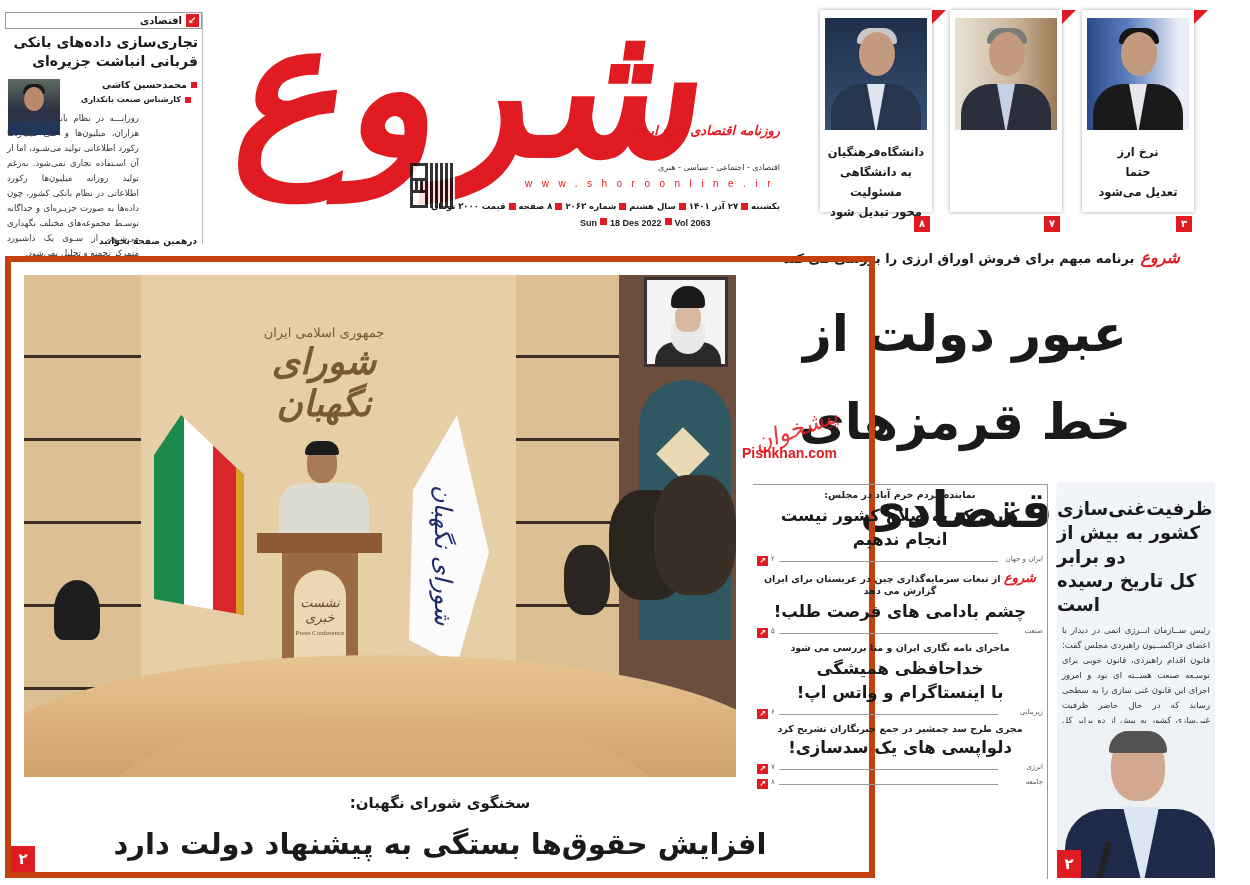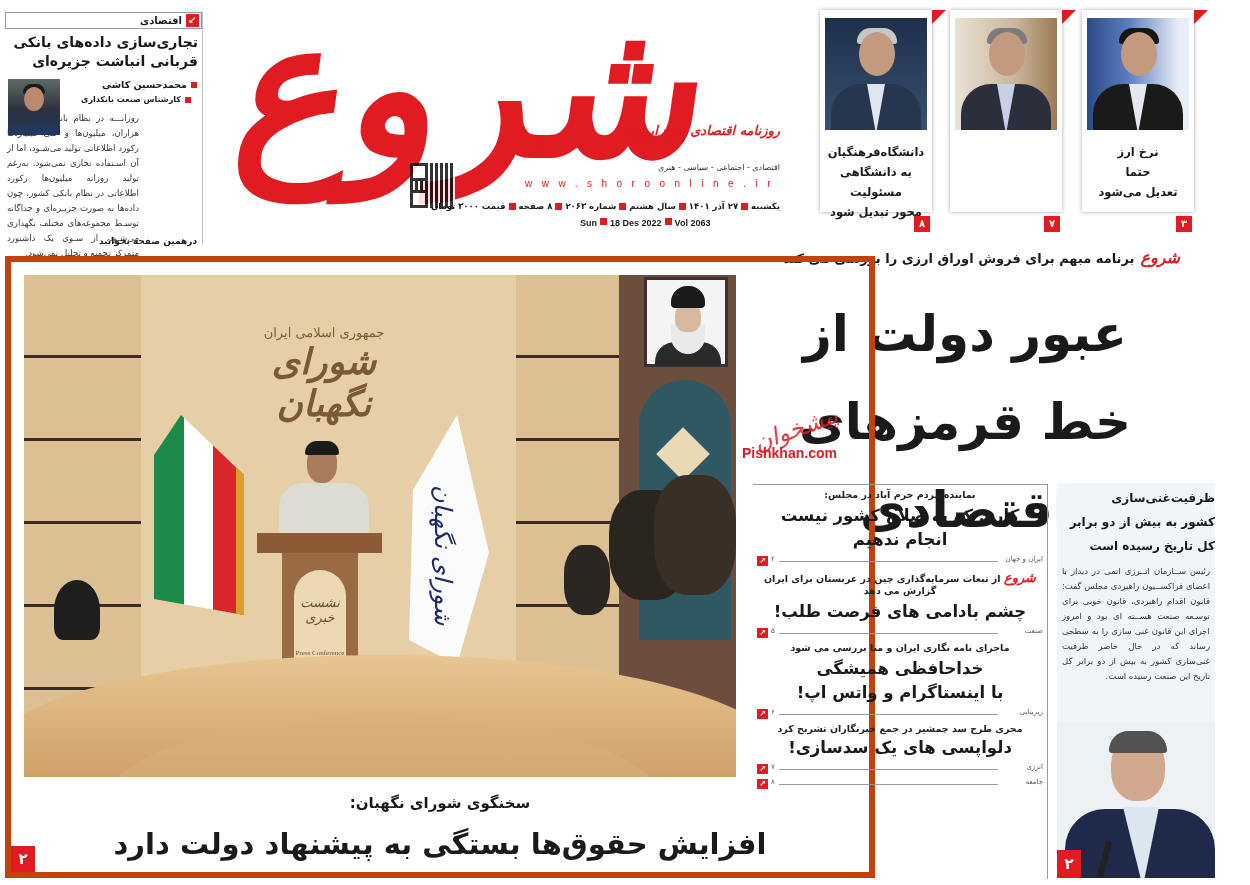--- a/index.html
+++ b/index.html
@@ -71,21 +71,21 @@
   .flag-iran::after { content:""; position:absolute; right:0; top:0; width:8px; height:100%; background:#d9a12a; }
   .flag-council { position: absolute; left: 385px; top: 140px; width: 80px; height: 250px; background: #fbfbfb; clip-path: polygon(60% 0, 100% 55%, 60% 100%, 0 90%, 5% 30%); }
   .flag-council-script { position:absolute; left:405px; top:210px; font-family:"DejaVu Serif",serif; font-size:24px; color:#1f2b6b; font-style:italic; writing-mode: vertical-rl; }
   .speaker-head { position: absolute; left: 283px; top: 170px; width: 30px; height: 38px; border-radius: 45%; background: #a87b5d; }
   .speaker-hair { position: absolute; left: 281px; top: 166px; width: 34px; height: 14px; border-radius: 16px 16px 3px 3px; background: #1b1b1b; }
   .speaker-body { position: absolute; left: 255px; top: 208px; width: 90px; height: 70px; border-radius: 24px 24px 0 0; background: #dcdcd2; }
   .podium-top { position: absolute; left: 233px; top: 258px; width: 125px; height: 20px; background: #8d5a36; }
   .podium { position: absolute; left: 258px; top: 278px; width: 76px; height: 150px; background: #9a6a44; }
   .podium-plate { position: absolute; left: 270px; top: 295px; width: 52px; height: 100px; border-radius: 26px 26px 0 0; background: #ecd9b3; text-align: center; }
   .podium-plate .fa { font-family:"DejaVu Serif",serif; font-style:italic; font-size:13px; color:#6b4d2c; margin-top: 25px; font-weight:normal; }
-  .podium-plate .en { font-family:"Liberation Serif",serif; font-size:7px; color:#6b4d2c; margin-top:24px; }
+  .podium-plate .en { font-family:"Liberation Serif",serif; font-size:7px; color:#6b4d2c; margin-top:4px; }
   .desk-arc { position: absolute; left: -40px; top: 380px; width: 800px; height: 260px; border-radius: 50% 50% 0 0 / 40% 40% 0 0; background: linear-gradient(180deg,#e8c592 0%, #c9975f 60%, #b27f4b 100%); }
   .desk-arc::before { content:""; position:absolute; left:120px; top:60px; width:560px; height:300px; border-radius:50% 50% 0 0 / 30% 30% 0 0; background: #d9b07a; opacity:.5; }
   .crowd-a { position: absolute; left: 585px; top: 215px; width: 80px; height: 110px; border-radius: 40%; background: #2b2520; }
   .crowd-b { position: absolute; left: 630px; top: 200px; width: 82px; height: 120px; border-radius: 40%; background: #3a2f27; }
   .crowd-c { position: absolute; left: 540px; top: 270px; width: 46px; height: 70px; border-radius: 40%; background: #2c2622; }
   .crowd-d { position: absolute; left: 30px; top: 305px; width: 46px; height: 60px; border-radius: 50% 50% 20% 20%; background: #1e1e1e; }
 
   .lead-kicker { position: absolute; left: 0; right: 0; top: 532px; text-align: center; font-size: 15px; font-weight: bold; }
   .lead-headline { position: absolute; left: 0; right: 0; top: 565px; text-align: center; font-size: 29px; font-weight: bold; }
   .lead-page-num { position: absolute; left: 0; bottom: 0; width: 24px; height: 26px; background: #e11b22; color: #fff; font-size: 15px; font-weight: bold; text-align: center; line-height: 26px; }
@@ -106,21 +106,21 @@
   .story .kick .brand-mini { font-size: 13px; }
   .story .head { font-size: 16.5px; font-weight: bold; line-height: 24px; }
   .sep { position: relative; height: 12px; margin: 3px 4px; }
   .sep .line { position: absolute; left: 22px; right: 45px; top: 6px; height: 1px; background: #999; }
   .sep .label { position: absolute; right: 0; top: 0; font-size: 7px; color: #555; }
   .sep .num { position: absolute; left: 14px; top: 0; font-size: 7px; color: #555; }
   .sep .arrow { position: absolute; left: 0; top: 1px; width: 11px; height: 10px; background: #e11b22; color: #fff; font-size: 8px; line-height: 10px; text-align: center; font-weight: bold; }
 
   
   .side-box { position: absolute; left: 1057px; top: 483px; width: 158px; height: 395px; background: #f1f5fa; }
-  .side-head { padding-top: 3px; text-align: right; font-size: 12px; font-weight: bold; line-height: 24px; }
+  .side-head { padding-top: 14px; text-align: left; font-size: 18px; font-weight: bold; line-height: 24px; }
   .side-body { padding: 6px 5px 0 5px; font-size: 8.5px; line-height: 15px; text-align: justify; color: #333; }
   .side-photo { position: absolute; left: 0; top: 240px; width: 158px; height: 155px; overflow: hidden; background: #eef1f4; }
   .side-photo .head { position:absolute; left:54px; top:12px; width:54px; height:66px; border-radius:45%; background:#d2a98f; }
   .side-photo .hair { position:absolute; left:52px; top:8px; width:58px; height:22px; border-radius:28px 28px 4px 4px; background:#525252; }
   .side-photo .suit { position:absolute; left:8px; top:86px; width:150px; height:90px; border-radius:40px 40px 0 0; background:#1f2a4a; }
   .side-photo .shirt { position:absolute; left:66px; top:84px; width:36px; height:80px; background:#dce6f0; clip-path: polygon(0 0,100% 0,55% 100%); }
   .side-photo .mic { position:absolute; left:44px; top:118px; width:6px; height:40px; background:#222; transform: rotate(15deg); }
   .side-page-num { position: absolute; left: 0; bottom: 0; width: 24px; height: 28px; background: #e11b22; color: #fff; font-size: 15px; font-weight: bold; text-align: center; line-height: 28px; }
 </style>
 </head>

